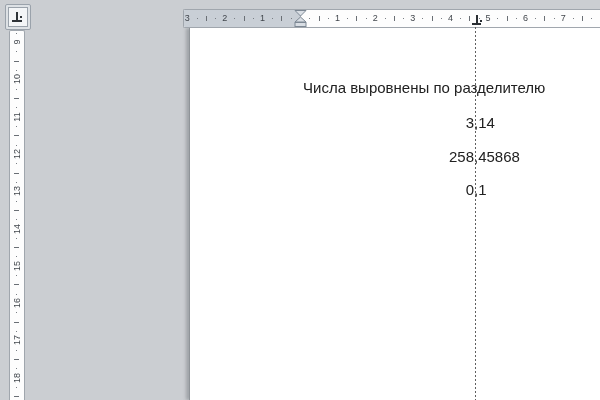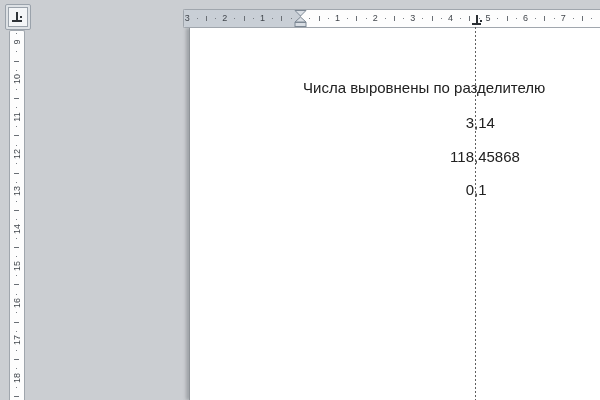--- a/index.html
+++ b/index.html
@@ -196,20 +196,20 @@
 
 <div class="tab-guide-line"></div>
 
 <div class="doc-heading">Числа выровнены по разделителю</div>
 <div id="numrows">
     <div class="num-row" style="top: 113px;">
       <span class="num-int">3</span>
       <span class="num-frac">,14</span>
     </div>
     <div class="num-row" style="top: 146.5px;">
-      <span class="num-int">118</span>
+      <span class="num-int">258</span>
       <span class="num-frac">,45868</span>
     </div>
     <div class="num-row" style="top: 180px;">
       <span class="num-int">0</span>
       <span class="num-frac">,1</span>
     </div>
   </div>
 
 </body></html>

